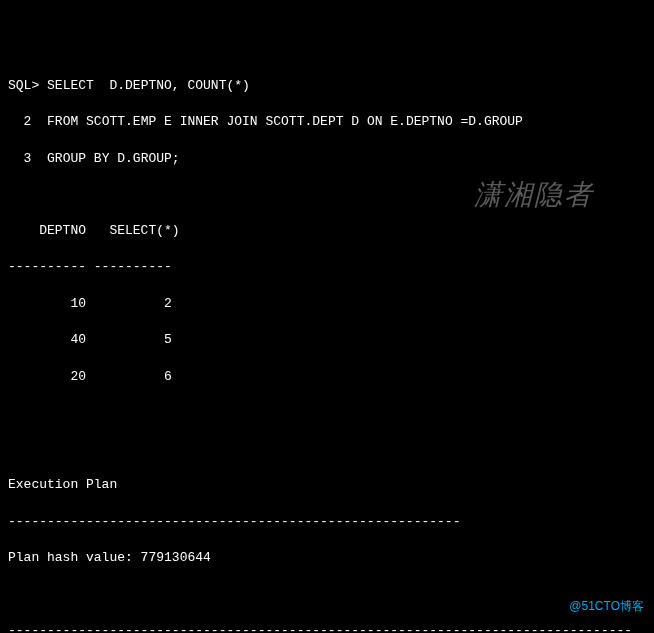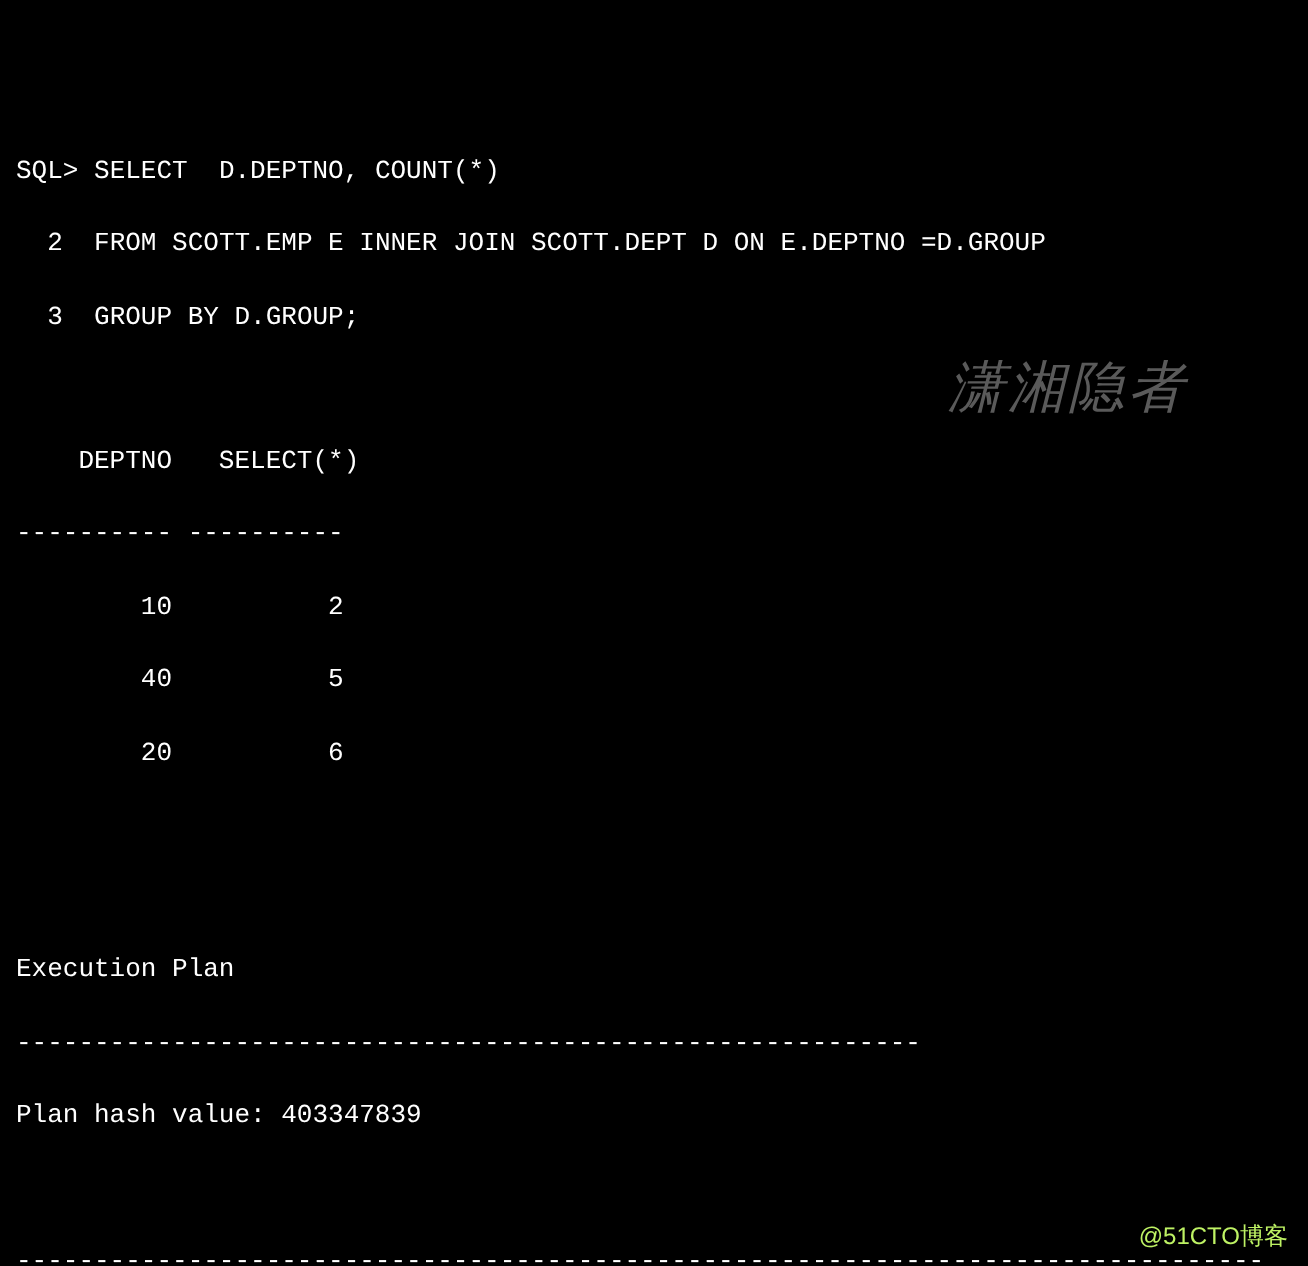--- a/index.html
+++ b/index.html
@@ -24,23 +24,23 @@
       font-size: 28px;
       color: #5a5a5a;
       font-family: Liberation Serif, serif;
       font-style: italic;
       letter-spacing: 2px;
       pointer-events: none;
       margin-top: 15px;
     }
     .watermark-footer {
       position: absolute;
-      bottom: 6px;
+      bottom: 18px;
       right: 10px;
-      color: #bef264;
+      color: #0ea5e9;
       font-size: 12px;
       font-family: Arial, sans-serif;
       pointer-events: none;
     }
     .blank { height: 18px; }
   </style>
 </head>
 <body>
 
 
@@ -51,21 +51,21 @@
 <div class="blank"></div>
 <span class="line">    DEPTNO   SELECT(*)</span>
 <span class="line">---------- ----------</span>
 <span class="line">        10          2</span>
 <span class="line">        40          5</span>
 <span class="line">        20          6</span>
 <div class="blank"></div>
 <div class="blank"></div>
 <span class="line">Execution Plan</span>
 <span class="line">----------------------------------------------------------</span>
-<span class="line">Plan hash value: 403347839</span>
+<span class="line">Plan hash value: 779130644</span>
 <div class="blank"></div>
 <span class="line">--------------------------------------------------------------------------------</span>
 
 
 
 
 
 
 
 

